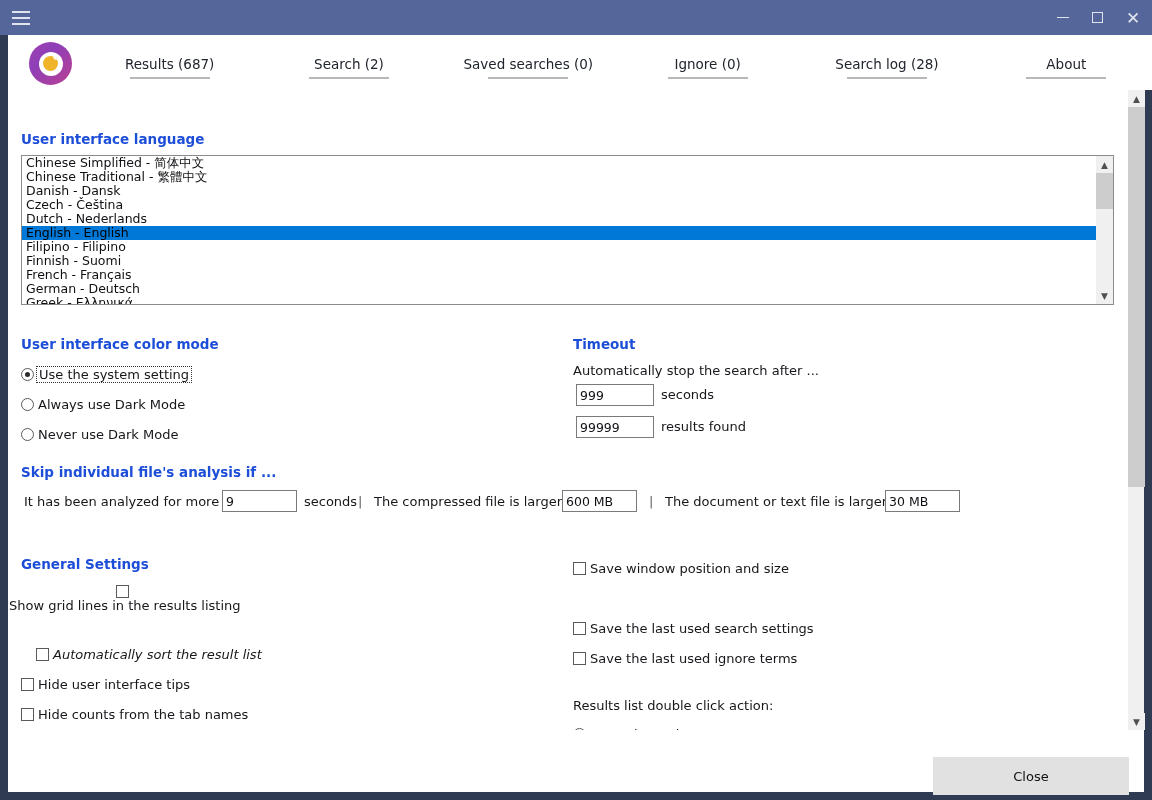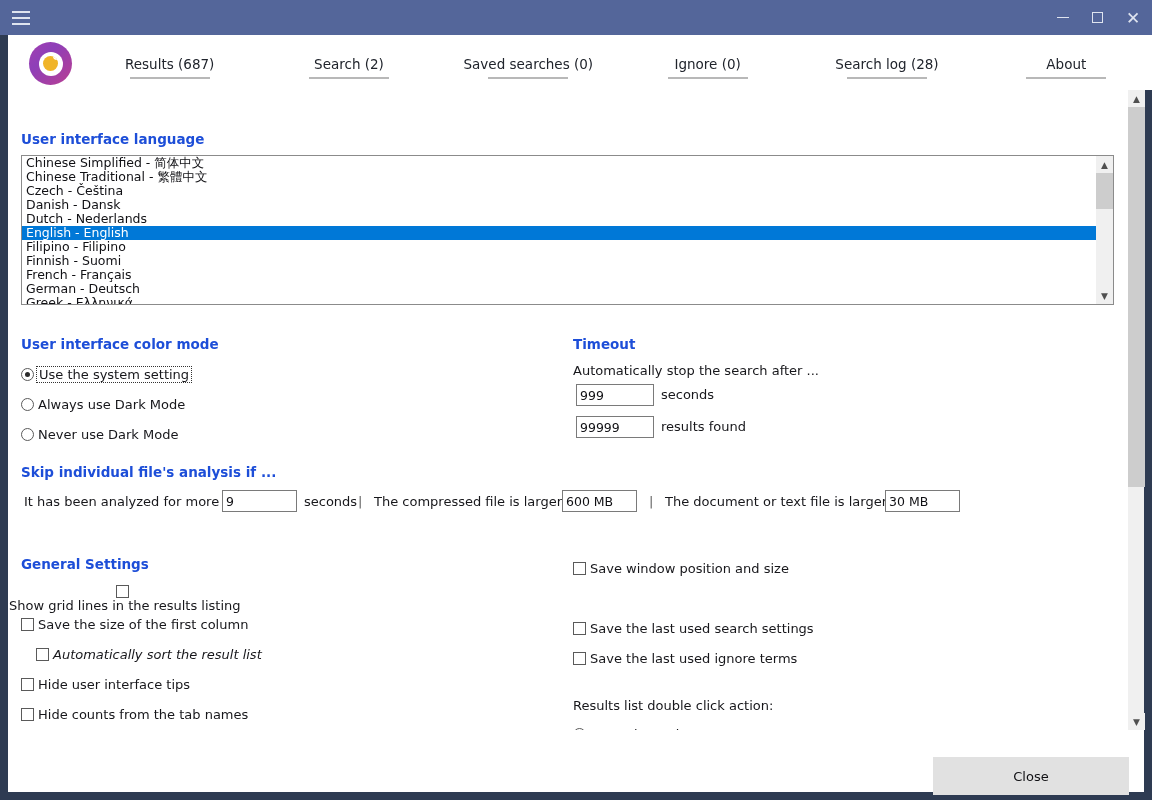--- a/index.html
+++ b/index.html
@@ -198,21 +198,21 @@
     height: 14px;
     line-height: 14px;
     font-size: 12.5px;
     padding-left: 4px;
     color: #101014;
     white-space: nowrap;
     cursor: pointer;
   }
   .litem.selected {
     background: #0078d7;
-    color: #ffffff;
+    color: #000000;
   }
   .lb-scroll {
     position: absolute;
     right: 0; top: 0;
     width: 17px; height: 148px;
     background: #f0f0f0;
   }
   .lb-scroll .arrow {
     position: absolute; left: 0; width: 17px; height: 17px;
     display: flex; align-items: center; justify-content: center;
@@ -355,22 +355,22 @@
 
     <div class="pane">
       <div class="pane-inner">
 
         <h3 class="section" style="position:absolute;left:13px;top:41px;">User interface language</h3>
 
         <div class="listbox" style="top:65px;">
           <div class="listbox-items">
             <div class="litem">Chinese Simplified - 简体中文</div>
             <div class="litem">Chinese Traditional - 繁體中文</div>
+            <div class="litem">Danish - Dansk</div>
             <div class="litem">Czech - Čeština</div>
-            <div class="litem">Danish - Dansk</div>
             <div class="litem">Dutch - Nederlands</div>
             <div class="litem selected">English - English</div>
             <div class="litem">Filipino - Filipino</div>
             <div class="litem">Finnish - Suomi</div>
             <div class="litem">French - Français</div>
             <div class="litem">German - Deutsch</div>
             <div class="litem">Greek - Ελληνικά</div>
           </div>
           <div class="lb-scroll">
             <div class="arrow up">▲</div>
@@ -416,24 +416,20 @@
 
         <div class="lbl-normal" style="position:absolute;left:657px;top:404px;">The document or text file is larger than</div>
         <input class="tinput" style="position: absolute; left: 877px; top: 400px; width: 75px; height: 22px;" value="30 MB">
 
         <h3 class="section" style="position:absolute;left:13px;top:466px;">General Settings</h3>
 
         <div class="check-row" style="position:absolute;left:1px;top:495px;flex-direction:column;">
           <span class="checkbox"></span>
           <span class="lbl-normal">Show grid lines in the results listing</span>
         </div>
-        <div class="check-row" style="position:absolute;left:13px;top:525px;">
-          <span class="checkbox"></span>
-          <span class="lbl-normal">Save the size of the first column</span>
-        </div>
         <div class="check-row" style="position:absolute;left:28px;top:555px;font-style:italic;">
           <span class="checkbox"></span>
           <span class="lbl-normal">Automatically sort the result list</span>
         </div>
         <div class="check-row" style="position:absolute;left:13px;top:585px;">
           <span class="checkbox"></span>
           <span class="lbl-normal">Hide user interface tips</span>
         </div>
         <div class="check-row" style="position:absolute;left:13px;top:615px;">
           <span class="checkbox"></span>

